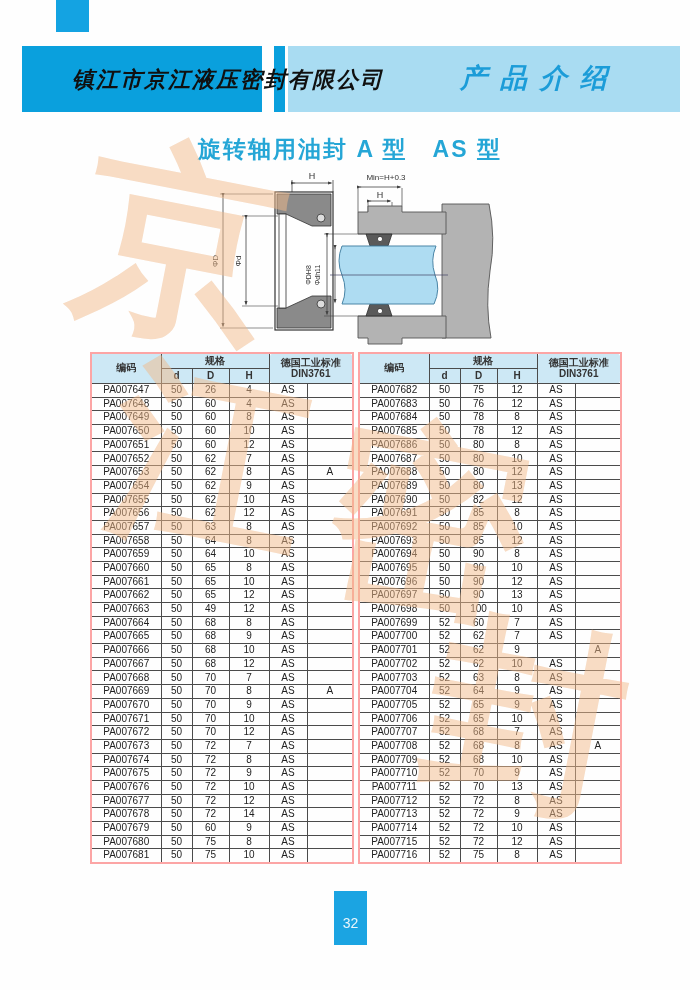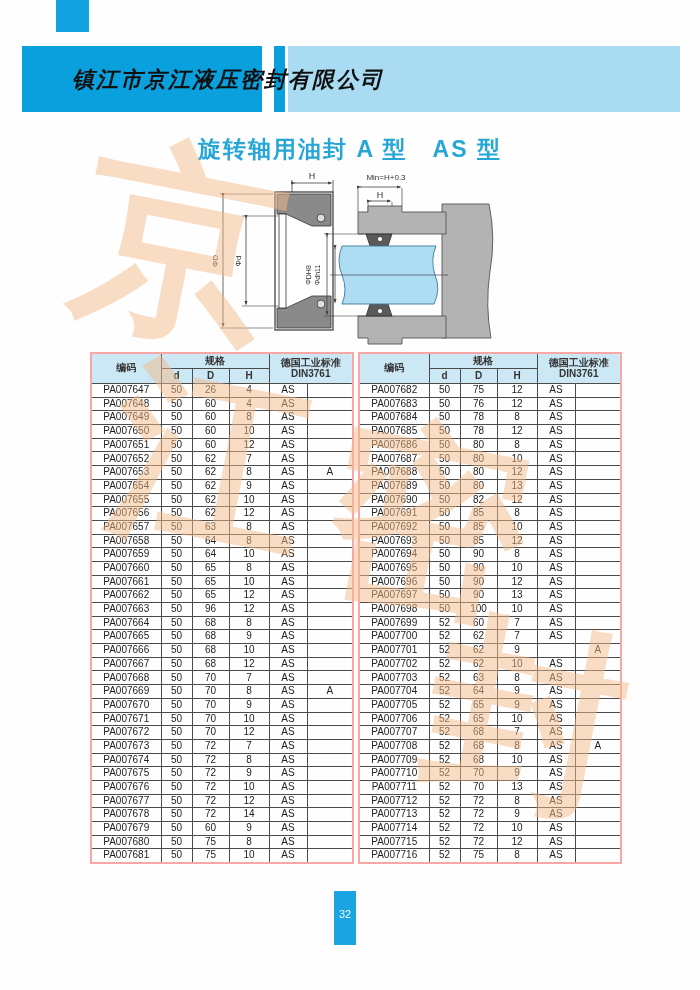--- a/index.html
+++ b/index.html
@@ -36,35 +36,36 @@
   .t-left{left:90px;}
   .t-right{left:358px;}
   .spec-table th,.spec-table td{border:1px solid #4b4b4b;padding:0;text-align:center;vertical-align:middle;
       line-height:1.05;color:#222;overflow:hidden;white-space:nowrap;}
   .spec-table{border:2px solid #fca5a5;}
   .spec-table thead th{background:#cde8f5;font-weight:bold;font-size:10px;color:#333;height:14px;}
   .spec-table td{height:12.7px;font-size:10px;}
   .std-head{font-size:9.5px;border-radius:6px;}
 
   
-  .page-num{position:absolute;left:334px;top:891px;width:22px;height:54px;background:#1ba4e2;z-index:5;
-    color:#eaf6fc;font-size:11px;text-align:center;padding-top:17px;box-sizing:border-box;}
+  .page-num{position:absolute;left:334px;top:891px;width:33px;height:54px;background:#1ba4e2;z-index:5;
+    color:#eaf6fc;font-size:14px;text-align:center;padding-top:24px;box-sizing:border-box;}
 
   svg text{font-family:"Liberation Sans",sans-serif;fill:#333;}
 </style>
 </head>
 <body>
 
 <div class="page">
 
   <div class="corner-mark"></div>
   <div class="band-dark"></div>
   <div class="band-stripe"></div>
   <div class="band-light"></div>
   <div class="company">镇江市京江液压密封有限公司</div>
+  <div class="section-name">产品介绍</div>
 
   <div class="page-title">旋转轴用油封 A 型　AS 型</div>
 
   <span class="wm wm1">京</span>
   <span class="wm wm2">江</span>
   <span class="wm wm3">密</span>
   <span class="wm wm4">封</span>
 
   <svg class="diagram" viewBox="0 0 330 186" xmlns="http://www.w3.org/2000/svg">
     <defs>
@@ -274,21 +275,21 @@
           <td>PA007662</td>
           <td>50</td>
           <td>65</td>
           <td>12</td>
           <td>AS</td>
           <td></td>
         </tr>
         <tr>
           <td>PA007663</td>
           <td>50</td>
-          <td>96</td>
+          <td>49</td>
           <td>12</td>
           <td>AS</td>
           <td></td>
         </tr>
         <tr>
           <td>PA007664</td>
           <td>50</td>
           <td>68</td>
           <td>8</td>
           <td>AS</td>

